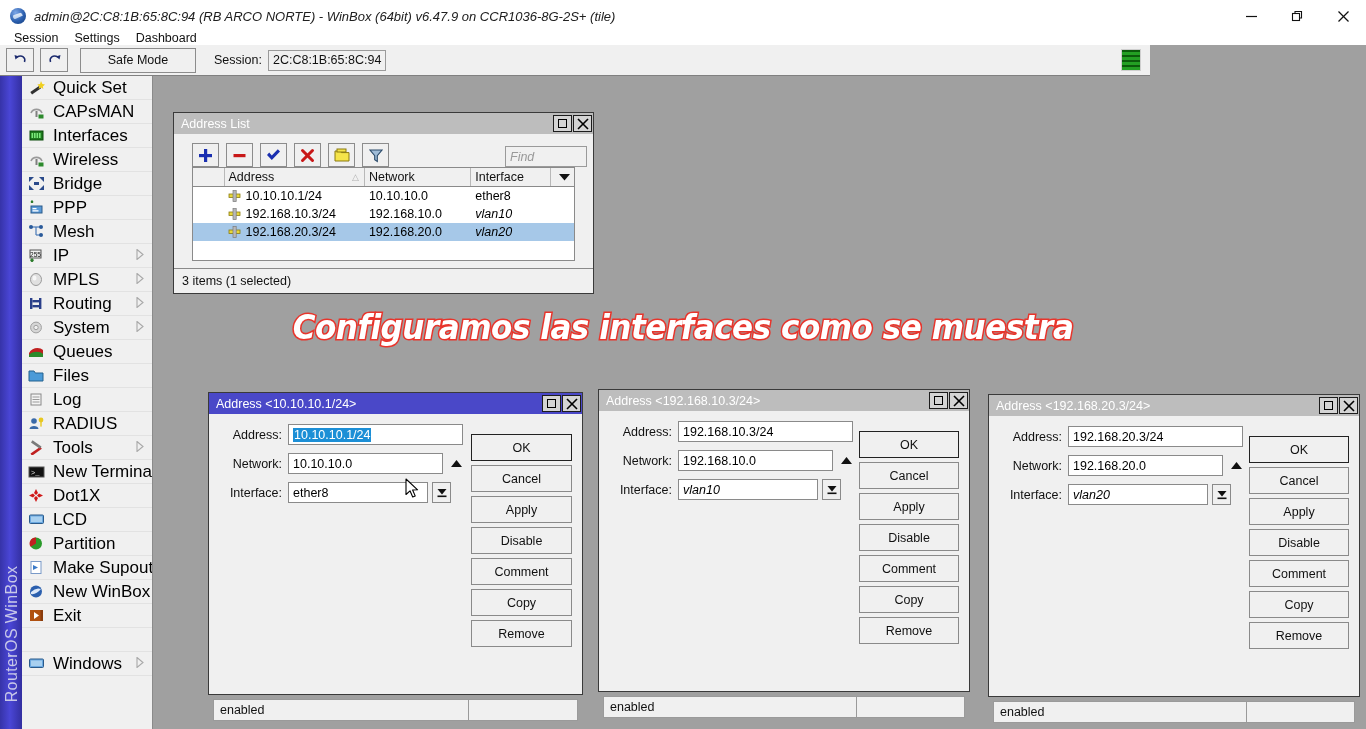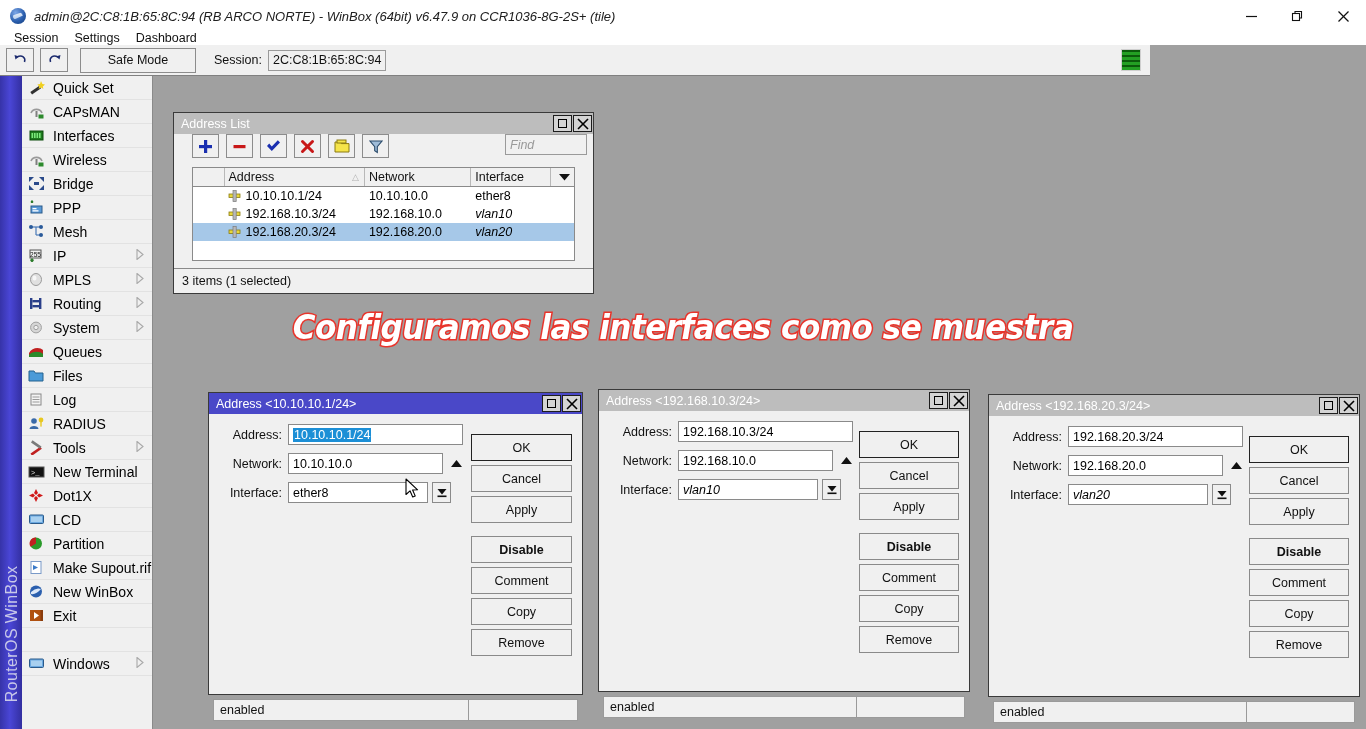--- a/index.html
+++ b/index.html
@@ -95,21 +95,21 @@
     color:#c8c8e8;font-size:16px;letter-spacing:.4px;text-align:center;
     white-space:nowrap;
   }
   .smenu{position:absolute;left:22px;top:0;right:0;}
   .sitem{
     height:24px;display:flex;align-items:center;
     border-bottom:1px solid #e2e2e2;
     padding-left:6px;box-sizing:border-box;
   }
   .sitem .sico{width:18px;height:16px;margin-right:7px;flex:none;position:relative;}
-  .sitem .slabel{font-size:14px;color:#000;white-space:nowrap;}
+  .sitem .slabel{font-size:17px;color:#000;white-space:nowrap;}
   .sitem .sarrow{margin-left:auto;margin-right:8px;color:#9a9a9a;font-size:10px;}
   .sitem.spacer{border-bottom:1px solid #e2e2e2;height:24px;}
   
   .win{position:absolute;background:#f0f0f0;border:1px solid #3a3a3a;box-sizing:border-box;}
   .win-title{
     height:21px;display:flex;align-items:center;box-sizing:border-box;
     padding-left:7px;font-size:12.5px;
   }
   .win-title.active{background:#4a48c8;color:#ffffff;}
   .win-title.inactive{background:#bdbdbd;color:#ffffff;}
@@ -118,21 +118,21 @@
   .tctrl{
     width:19px;height:17px;margin-left:1px;
     border:1px solid #1d1d1d;background:#d4d4d4;
     display:flex;align-items:center;justify-content:center;
     color:#000;font-size:12px;line-height:1;box-sizing:border-box;
   }
   .tctrl.restore i{display:block;width:9px;height:9px;border:1.5px solid #000;box-sizing:border-box;}
   
   #addrlist{left:173px;top:112px;width:421px;height:182px;}
   #addrlist .al-toolbar{
-    height:33px;display:flex;align-items:flex-start;padding-left:6px;background:#f0f0f0;margin-left:12px;
+    height:33px;display:flex;align-items:flex-end;padding-left:6px;background:#f0f0f0;margin-left:12px;
   }
   .altbtn{
     width:27px;height:24px;margin-right:7px;
     background:#f0f0f0;border:1px solid #8c8c8c;
     display:flex;align-items:center;justify-content:center;box-sizing:border-box;
   }
   .findbox{
     margin-left:auto;margin-right:6px;width:82px;height:21px;
     border:1px solid #9a9a9a;background:#f0f0f0;
     display:flex;align-items:center;padding-left:4px;box-sizing:border-box;
@@ -194,21 +194,21 @@
     display:flex;align-items:center;justify-content:center;box-sizing:border-box;
   }
   .spin-dn{border:1px solid #8a8a8a;background:#f0f0f0;}
   .btncol{position:absolute;top:10px;display:flex;flex-direction:column;}
   .dbtn{
     height:27px;border:1px solid #8a8a8a;background:#f0f0f0;
     display:flex;align-items:center;justify-content:center;
     font-size:12.5px;color:#111;box-sizing:border-box;margin-bottom:4px;
   }
   .dbtn.primary{border:1.5px solid #222;}
-  .dbtn.gap{margin-top:9px;font-weight:bold;}
+  .dbtn.gap{}
   .dstatus{
     position:absolute;left:4px;right:4px;bottom:4px;height:22px;display:flex;
   }
   .dstatus .s1{
     flex:0 0 auto;border:1px solid #9a9a9a;background:#f0f0f0;
     display:flex;align-items:center;padding-left:6px;box-sizing:border-box;
     font-size:12.5px;color:#111;
   }
   .dstatus .s2{flex:1;border:1px solid #9a9a9a;border-left:none;background:#f0f0f0;}
   

